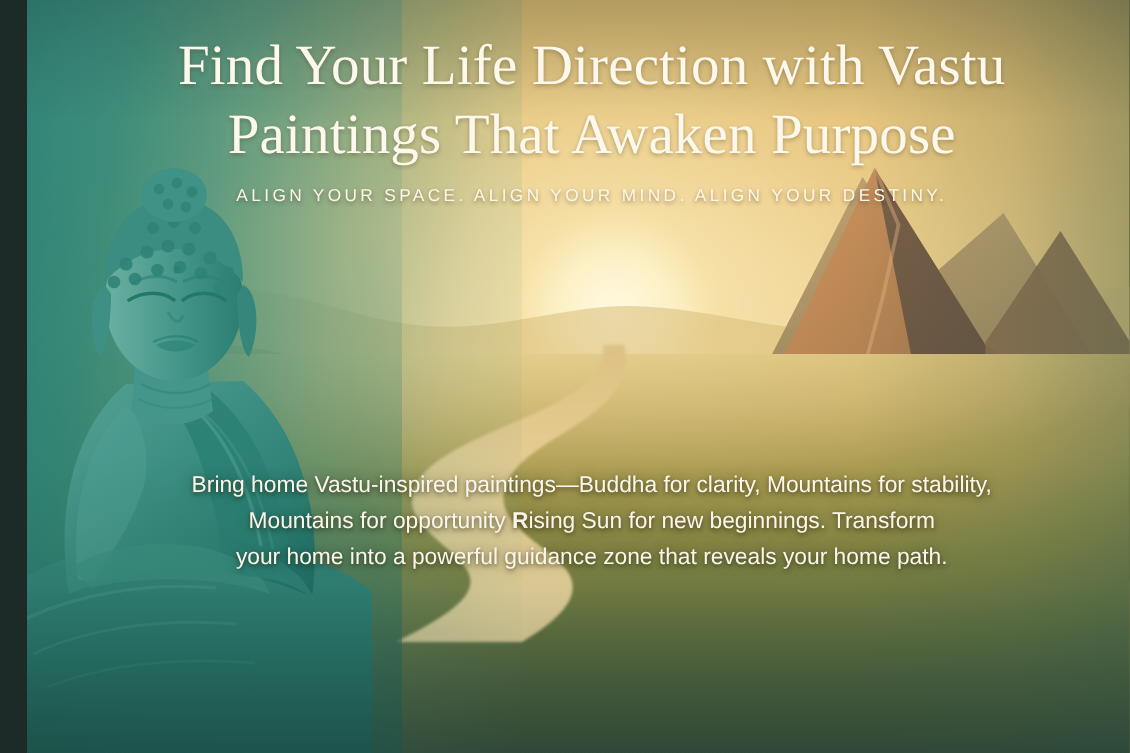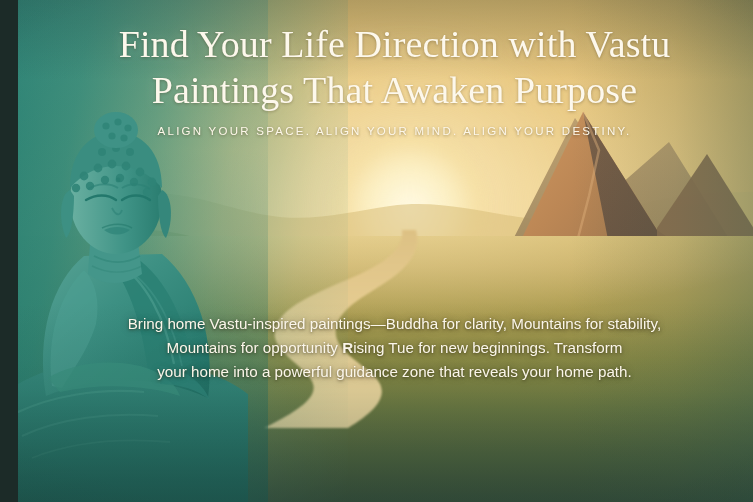--- a/index.html
+++ b/index.html
@@ -445,19 +445,19 @@
   <div class="vignette"></div>
 
   <div class="content">
 
     <h1 class="headline">Find Your Life Direction with Vastu Paintings That Awaken Purpose</h1>
 
     <div class="subhead">ALIGN YOUR SPACE. ALIGN YOUR MIND. ALIGN YOUR DESTINY.</div>
 
     <p class="body-copy">
       <span>Bring home Vastu-inspired paintings—Buddha for clarity, Mountains for stability,</span><br>
-      <span>Mountains for opportunity </span><b>R</b><span>ising Tue for new beginnings. Transform</span><br>
+      <span>Mountains for opportunity </span><b>R</b><span>ising Sun for new beginnings. Transform</span><br>
       <span>your home into a powerful guidance zone that reveals your home path.</span>
     </p>
 
 
   </div>
 </div>
 
 </body></html>

